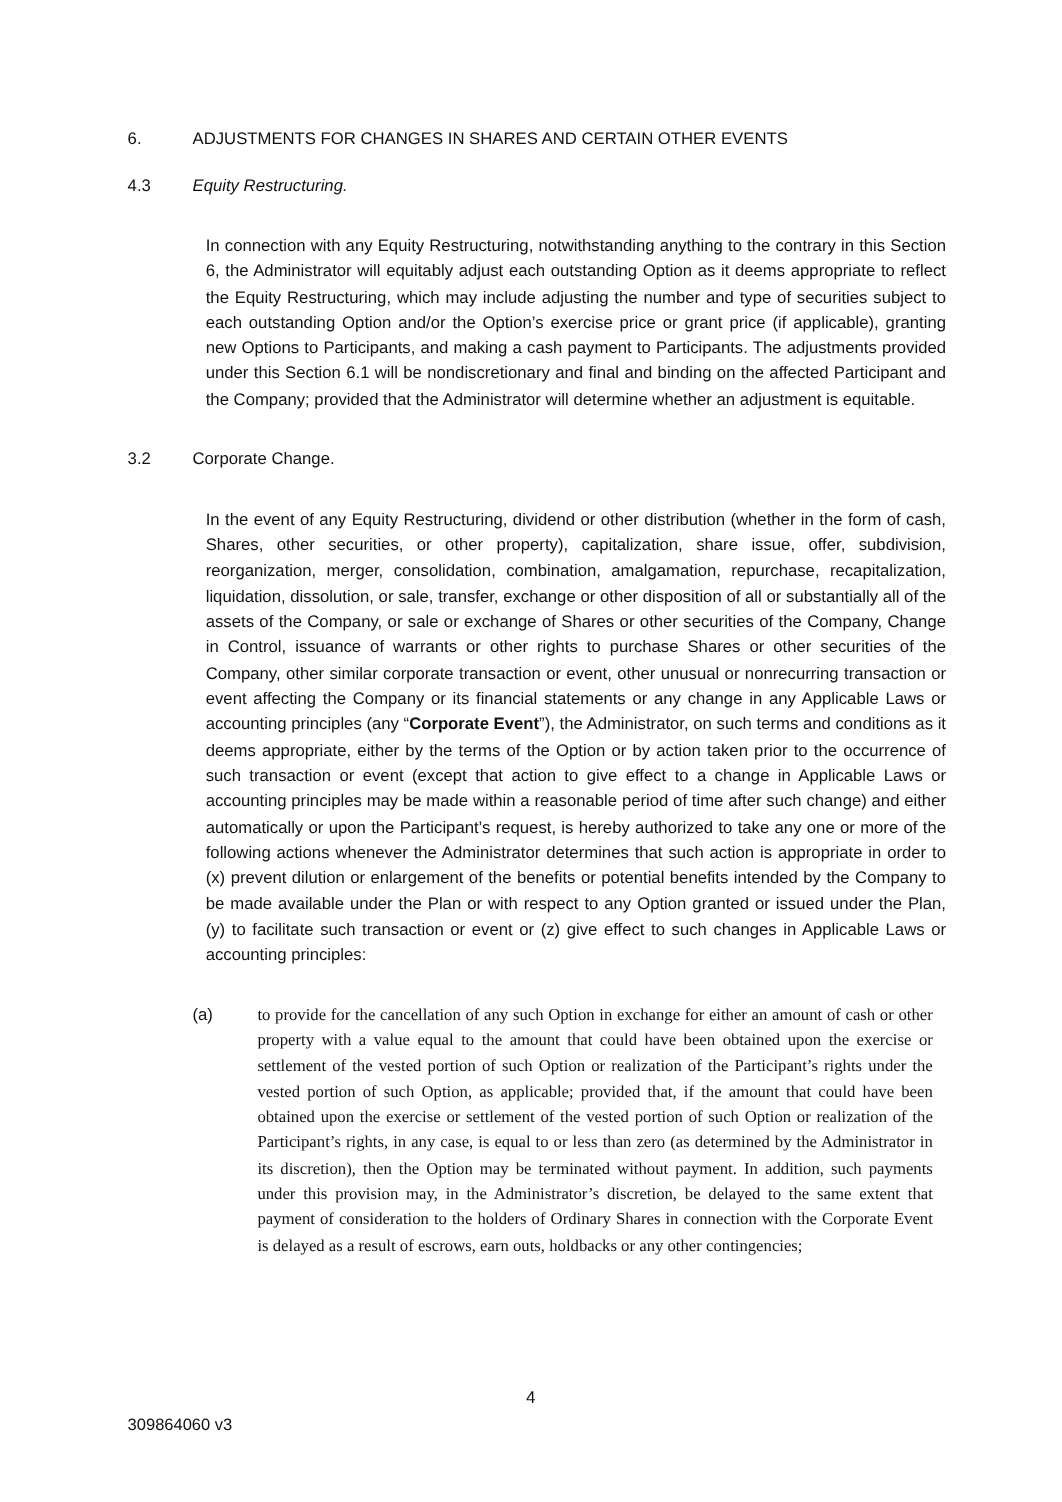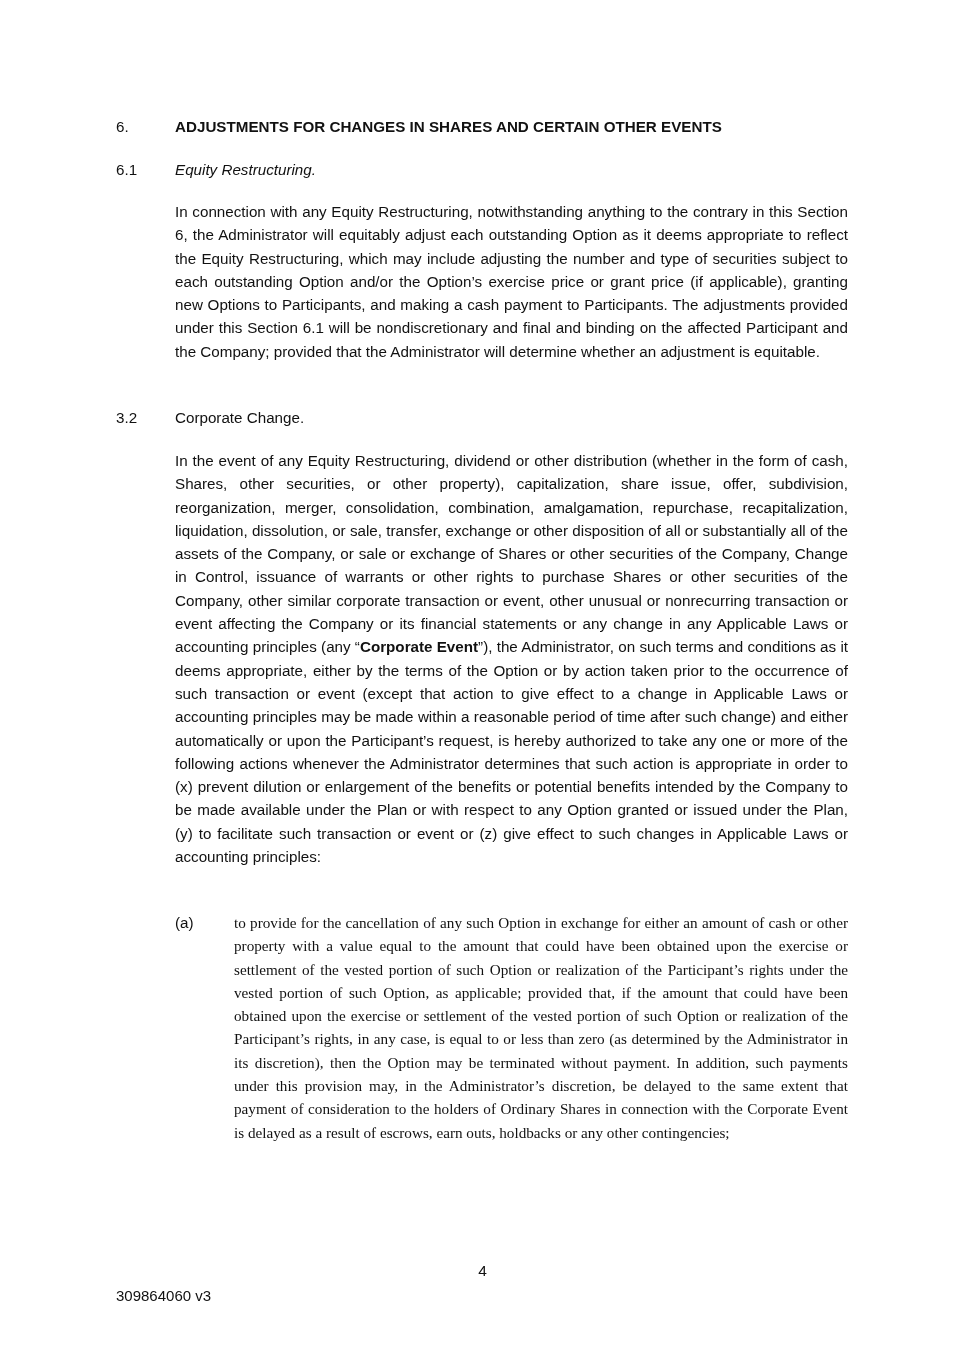--- a/index.html
+++ b/index.html
@@ -3,44 +3,44 @@
   <meta charset="utf-8">
   <style>
     html, body { margin: 0; padding: 0; background: #ffffff; }
     body {
       width: 965px; height: 1365px; position: relative; overflow: hidden;
       font-family: "Liberation Sans", sans-serif; color: #111111;
       font-size: 15.2px;
     }
     .page { position: absolute; left: 0; top: 0; width: 965px; height: 1365px; }
     .num { position: absolute; left: 116px; }
-    .heading-text { position: absolute; left: 175px; font-weight: bold; }
+    .heading-text { position: absolute; left: 175px; font-weight: normal; }
     .sub-title { position: absolute; left: 175px; }
     .para {
       position: absolute; left: 175px; width: 673px;
-      text-align: justify; line-height: 23.3px; margin: 0;
+      text-align: justify; line-height: 23.3px; margin: 12px;
     }
     .para b { font-weight: bold; }
     .item-label { position: absolute; left: 175px; }
     .item-text {
       position: absolute; left: 234px; width: 614px;
       text-align: justify; line-height: 23.3px; margin: 0; font-family: Liberation Serif, serif;
     }
     .page-number { position: absolute; left: 0; width: 965px; text-align: center; top: 1262px; font-size: 15.5px; }
     .doc-id { position: absolute; left: 116px; top: 1287px; font-size: 15px; }
   </style>
 </head>
 <body>
 
 <div class="page">
 
   <span class="num" style="top:118px;">6.</span>
   <span class="heading-text" style="top:118px;">ADJUSTMENTS FOR CHANGES IN SHARES AND CERTAIN OTHER EVENTS</span>
 
-  <span class="num" style="top:161px;">6.1</span>
+  <span class="num" style="top:161px;">4.3</span>
   <span class="sub-title" style="top:161px;font-style:italic;">Equity Restructuring.</span>
 
   <p class="para" style="top:200px;">In connection with any Equity Restructuring, notwithstanding anything to the contrary in this Section 6, the Administrator will equitably adjust each outstanding Option as it deems appropriate to reflect the Equity Restructuring, which may include adjusting the number and type of securities subject to each outstanding Option and/or the Option’s exercise price or grant price (if applicable), granting new Options to Participants, and making a cash payment to Participants. The adjustments provided under this Section 6.1 will be nondiscretionary and final and binding on the affected Participant and the Company; provided that the Administrator will determine whether an adjustment is equitable.</p>
 
   <span class="num" style="top:409px;">3.2</span>
   <span class="sub-title" style="top:409px;">Corporate Change.</span>
 
   <p class="para" style="top:449px;"><span>In the event of any Equity Restructuring, dividend or other distribution (whether in the form of cash, Shares, other securities, or other property), capitalization, share issue, offer, subdivision, reorganization, merger, consolidation, combination, amalgamation, repurchase, recapitalization, liquidation, dissolution, or sale, transfer, exchange or other disposition of all or substantially all of the assets of the Company, or sale or exchange of Shares or other securities of the Company, Change in Control, issuance of warrants or other rights to purchase Shares or other securities of the Company, other similar corporate transaction or event, other unusual or nonrecurring transaction or event affecting the Company or its financial statements or any change in any Applicable Laws or accounting principles (any “</span><b>Corporate Event</b><span>”), the Administrator, on such terms and conditions as it deems appropriate, either by the terms of the Option or by action taken prior to the occurrence of such transaction or event (except that action to give effect to a change in Applicable Laws or accounting principles may be made within a reasonable period of time after such change) and either automatically or upon the Participant’s request, is hereby authorized to take any one or more of the following actions whenever the Administrator determines that such action is appropriate in order to (x) prevent dilution or enlargement of the benefits or potential benefits intended by the Company to be made available under the Plan or with respect to any Option granted or issued under the Plan, (y) to facilitate such transaction or event or (z) give effect to such changes in Applicable Laws or accounting principles:</span></p>
 
   <span class="item-label" style="top:914px;">(a)</span>

